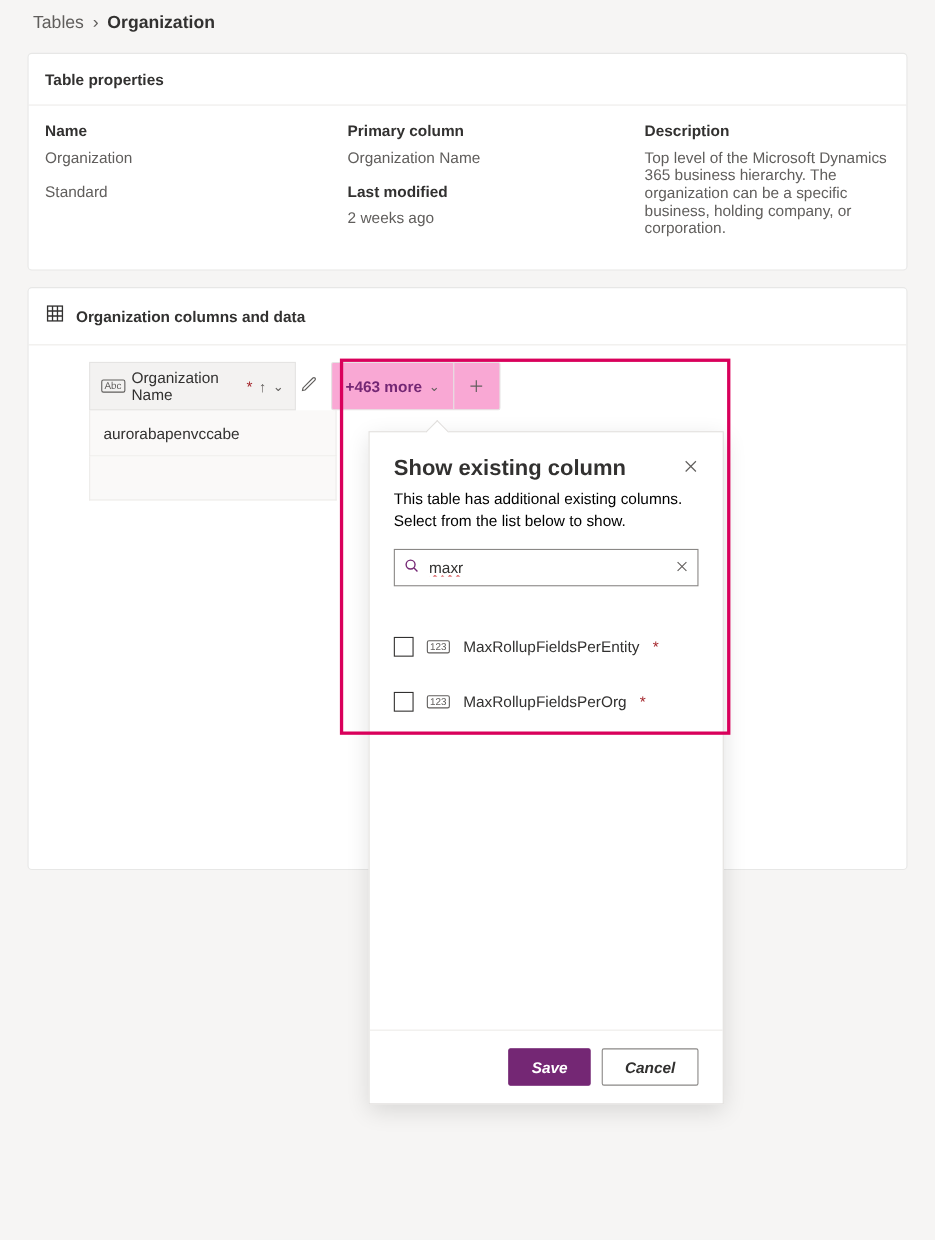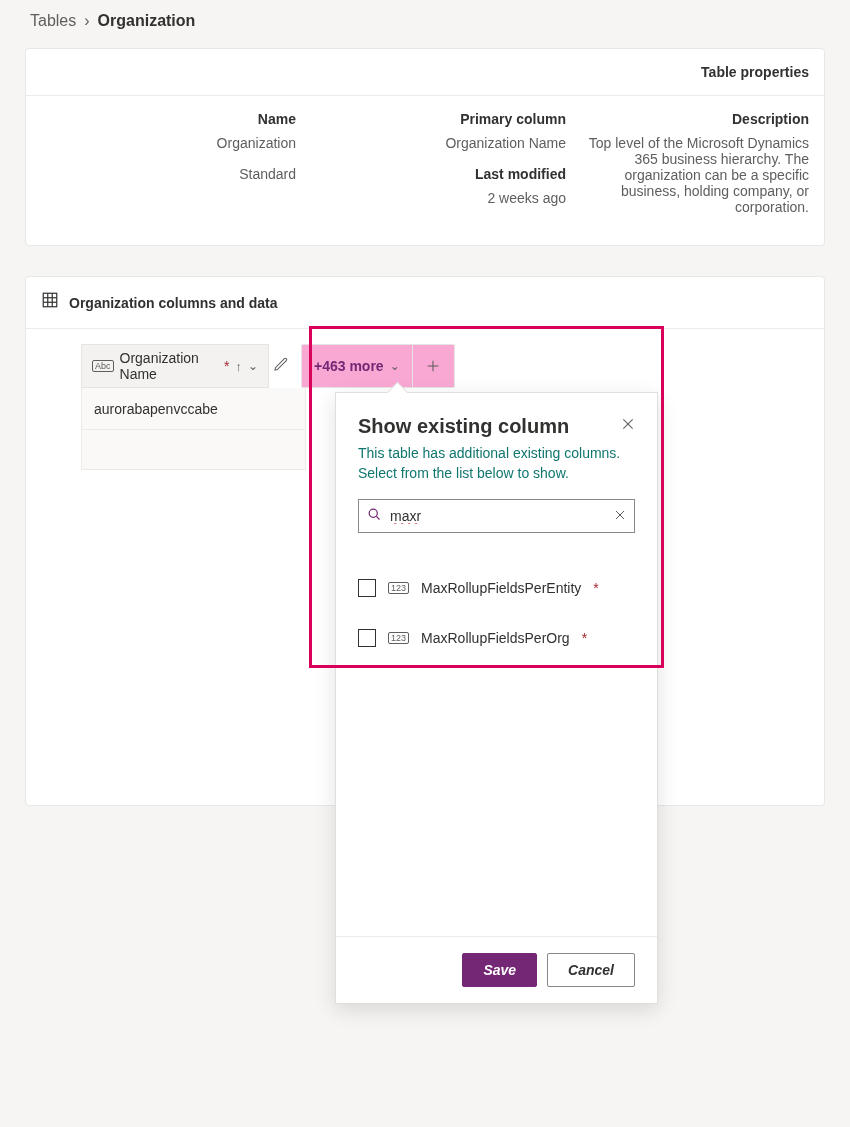--- a/index.html
+++ b/index.html
@@ -20,22 +20,21 @@
       font-size: 16px;
       color: #605e5c;
     }
     .breadcrumb .current { font-weight: 600; color: #323130; }
     .breadcrumb .chev { color: #605e5c; }
 
     .panel {
       background: #fff;
       border: 1px solid #e7e7e6;
       border-radius: 4px;
-      margin: 0 25px 30px;
-      text-align: right;
+      margin: 0 25px 15px;
     }
 
     .panel-title {
       font-size: 14px;
       font-weight: 600;
       padding: 15px;
       border-bottom: 1px solid #edebe9;
     }
 
     .props-grid {
@@ -176,21 +175,21 @@
       border-left:1px solid #e1dfdd;
       border-top:1px solid #e1dfdd;
       transform: rotate(45deg);
     }
     .pop-header{
       display:flex;justify-content:space-between;align-items:flex-start;
       padding:22px 22px 0;
     }
     .pop-title{font-size:20px;font-weight:600;color:#323130;}
     .close-x{font-size:18px;color:#605e5c;cursor:pointer;}
-    .pop-desc{padding:6px 22px 0;color:#0f766e;font-size:14px;line-height:1.4;}
+    .pop-desc{padding:6px 22px 0;color:#000000;font-size:14px;line-height:1.4;}
 
     .search-wrap{
       margin:16px 22px 0;
       border:1px solid #8a8886;
       height:34px;
       display:flex;align-items:center;
       padding:0 8px;
       gap:8px;
     }
     .search-wrap input{

